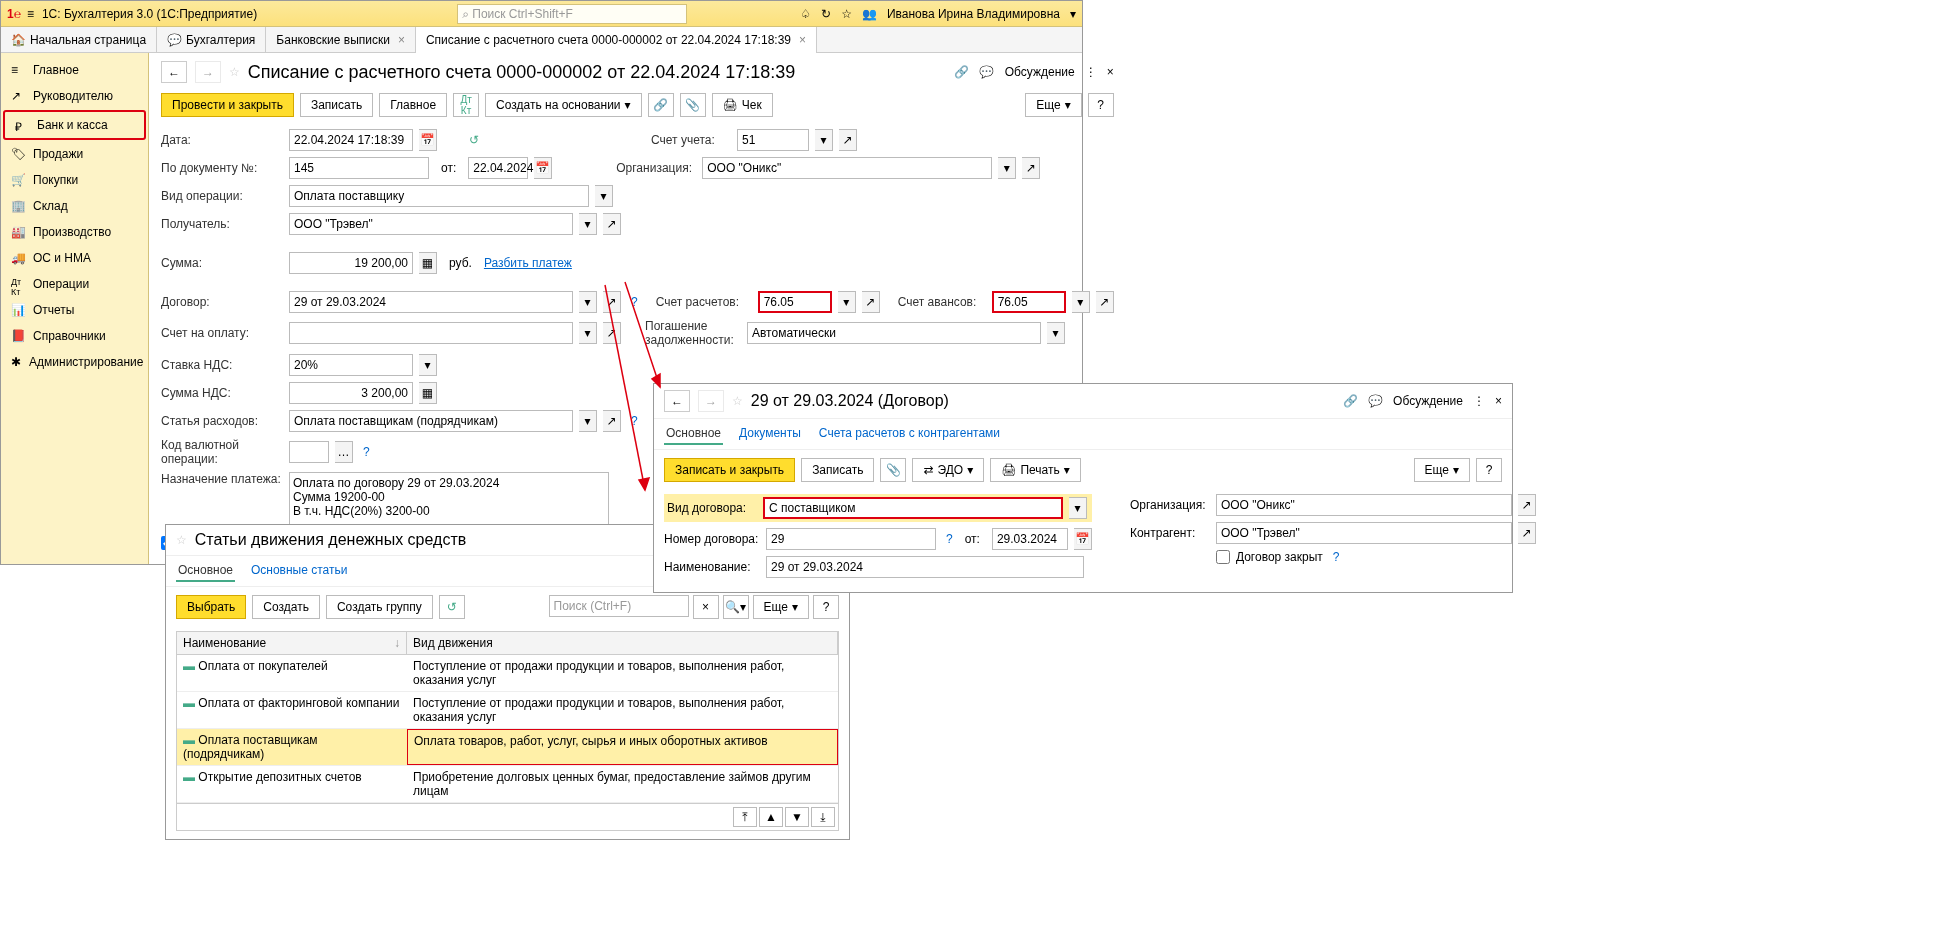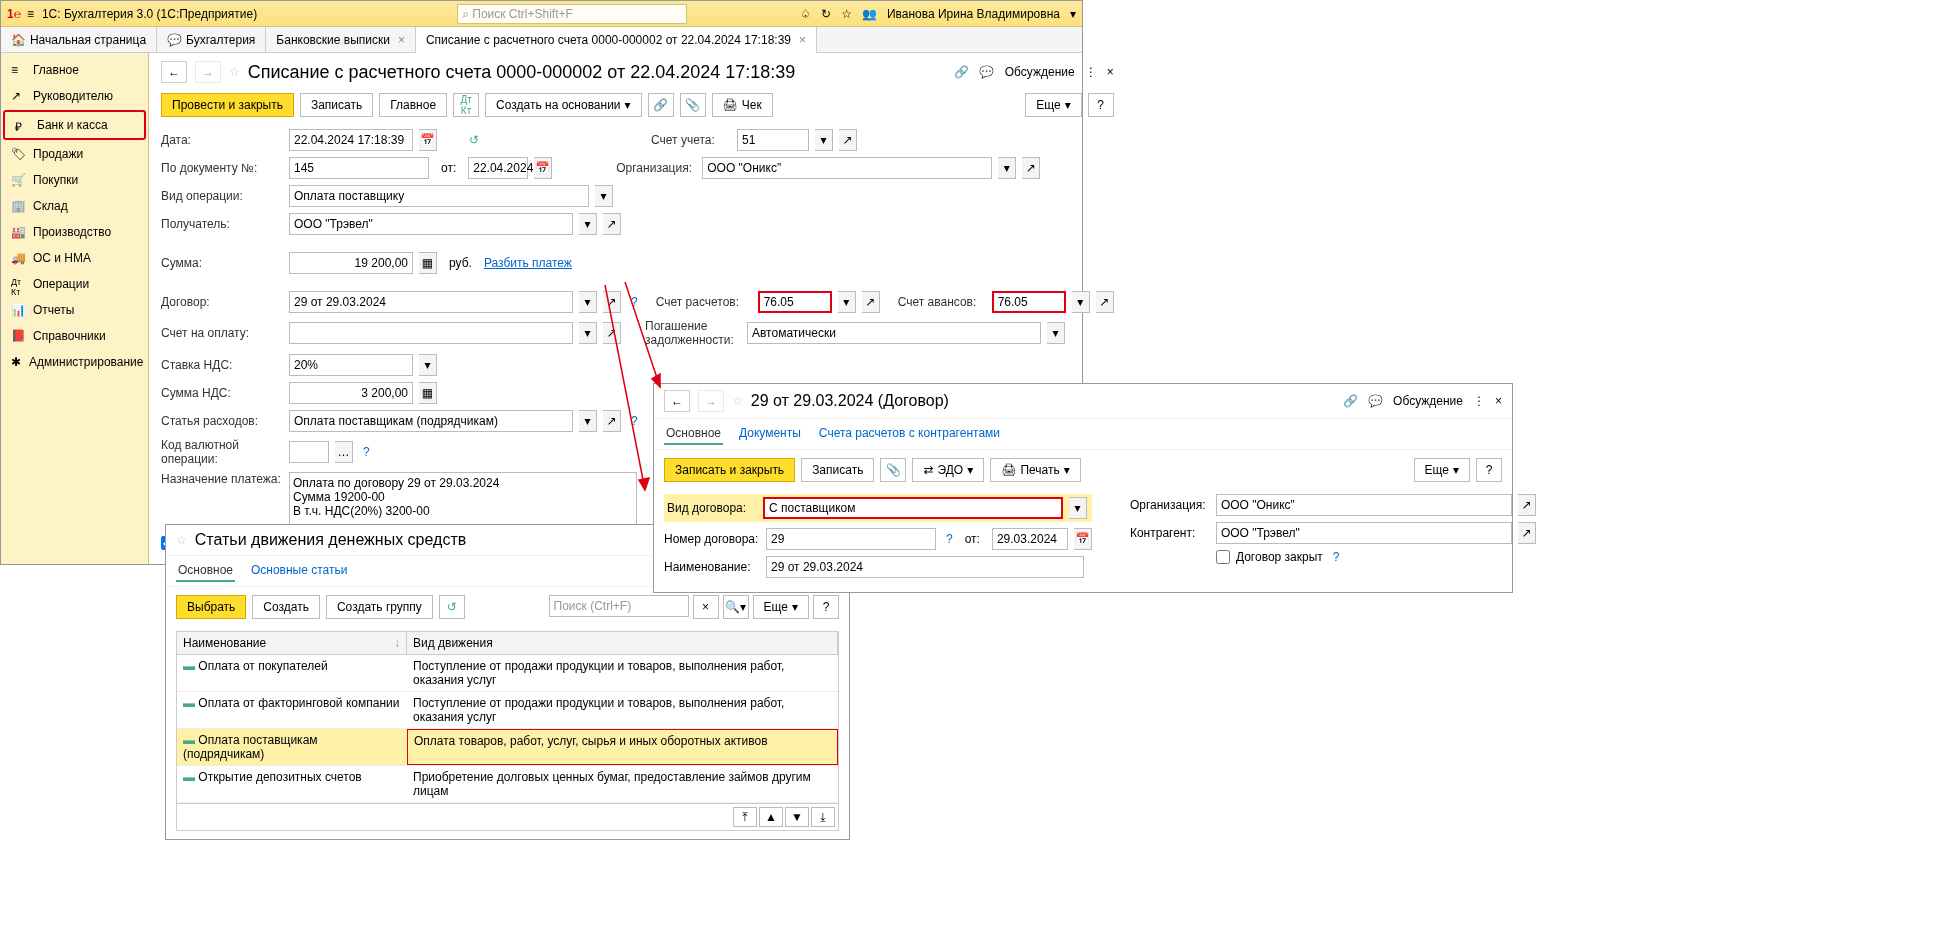--- a/index.html
+++ b/index.html
@@ -32,21 +32,21 @@
 .lbl{width:122px;color:#333}
 .lbl2{width:80px;color:#333}
 .input{border:1px solid #bbb;background:#fff;height:22px;padding:0 4px;display:flex;align-items:center}
 .dd-btn{border:1px solid #bbb;border-left:none;width:18px;height:22px;display:flex;align-items:center;justify-content:center;background:#f4f4f4;cursor:pointer}
 .cal-btn{border:1px solid #bbb;border-left:none;width:18px;height:22px;display:flex;align-items:center;justify-content:center;background:#f4f4f4;cursor:pointer}
 .link{color:#0066cc;text-decoration:underline;cursor:pointer}
 .hl-red{border:2px solid #d01!important}
 .q{color:#0066cc;cursor:pointer;margin-left:4px}
 .chk{display:flex;align-items:center;gap:6px}
 .chk input{width:14px;height:14px}
-.txtarea{border:1px solid #bbb;background:#fff;width:348px;min-height:54px;padding:3px}
+.txtarea{border:1px solid #bbb;background:#fff;width:320px;min-height:54px;padding:3px}
 
 .panel2{position:absolute;left:653px;top:383px;width:860px;background:#fff;border:1px solid #999;z-index:20}
 .panel3{position:absolute;left:165px;top:524px;width:685px;background:#fff;border:1px solid #999;z-index:10}
 .p-hdr{display:flex;align-items:center;gap:8px;padding:6px 10px;border-bottom:1px solid #eee}
 .p-title{font-size:16px}
 .p-tabs{display:flex;gap:14px;padding:4px 10px;border-bottom:1px solid #eee}
 .p-tab{padding:3px 2px;cursor:pointer}
 .p-tab.active{border-bottom:2px solid #4a8;color:#333}
 .p-body{padding:8px 10px}
 .hl-yellow{background:#fff0a8}

